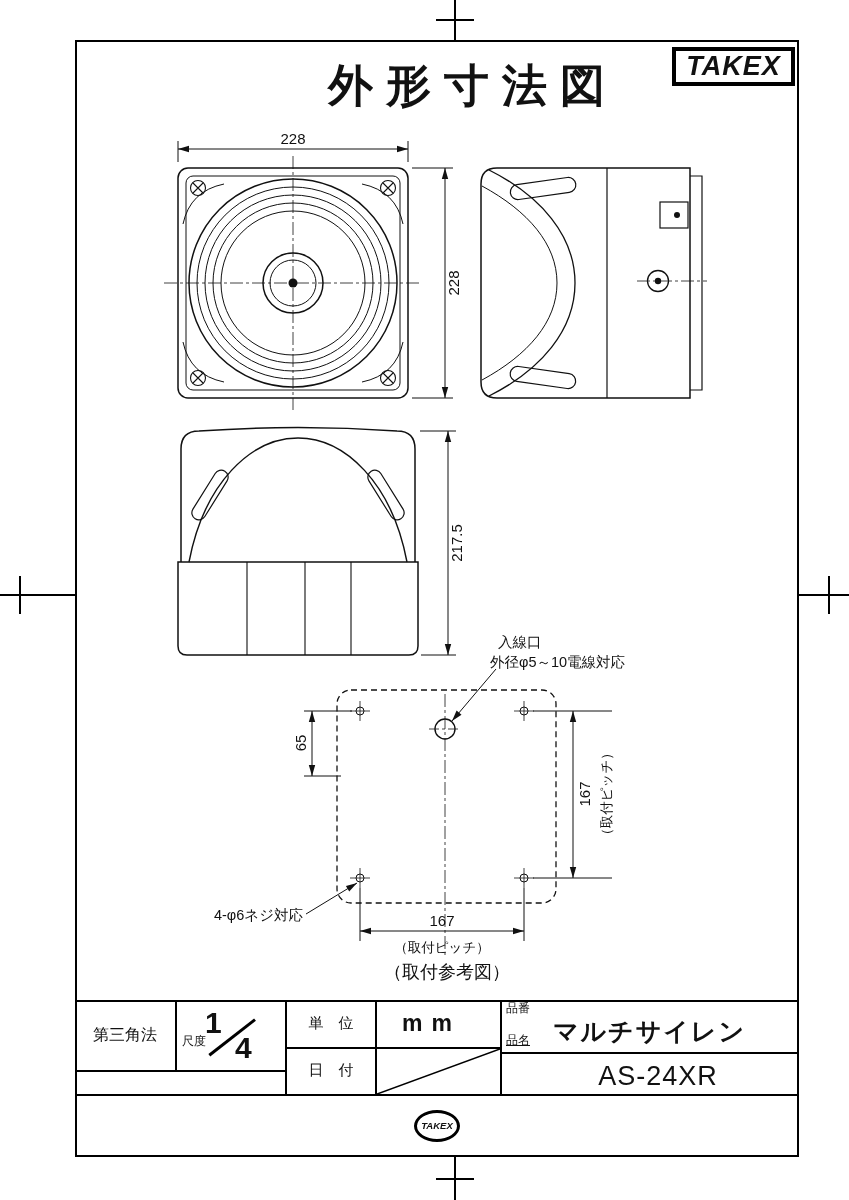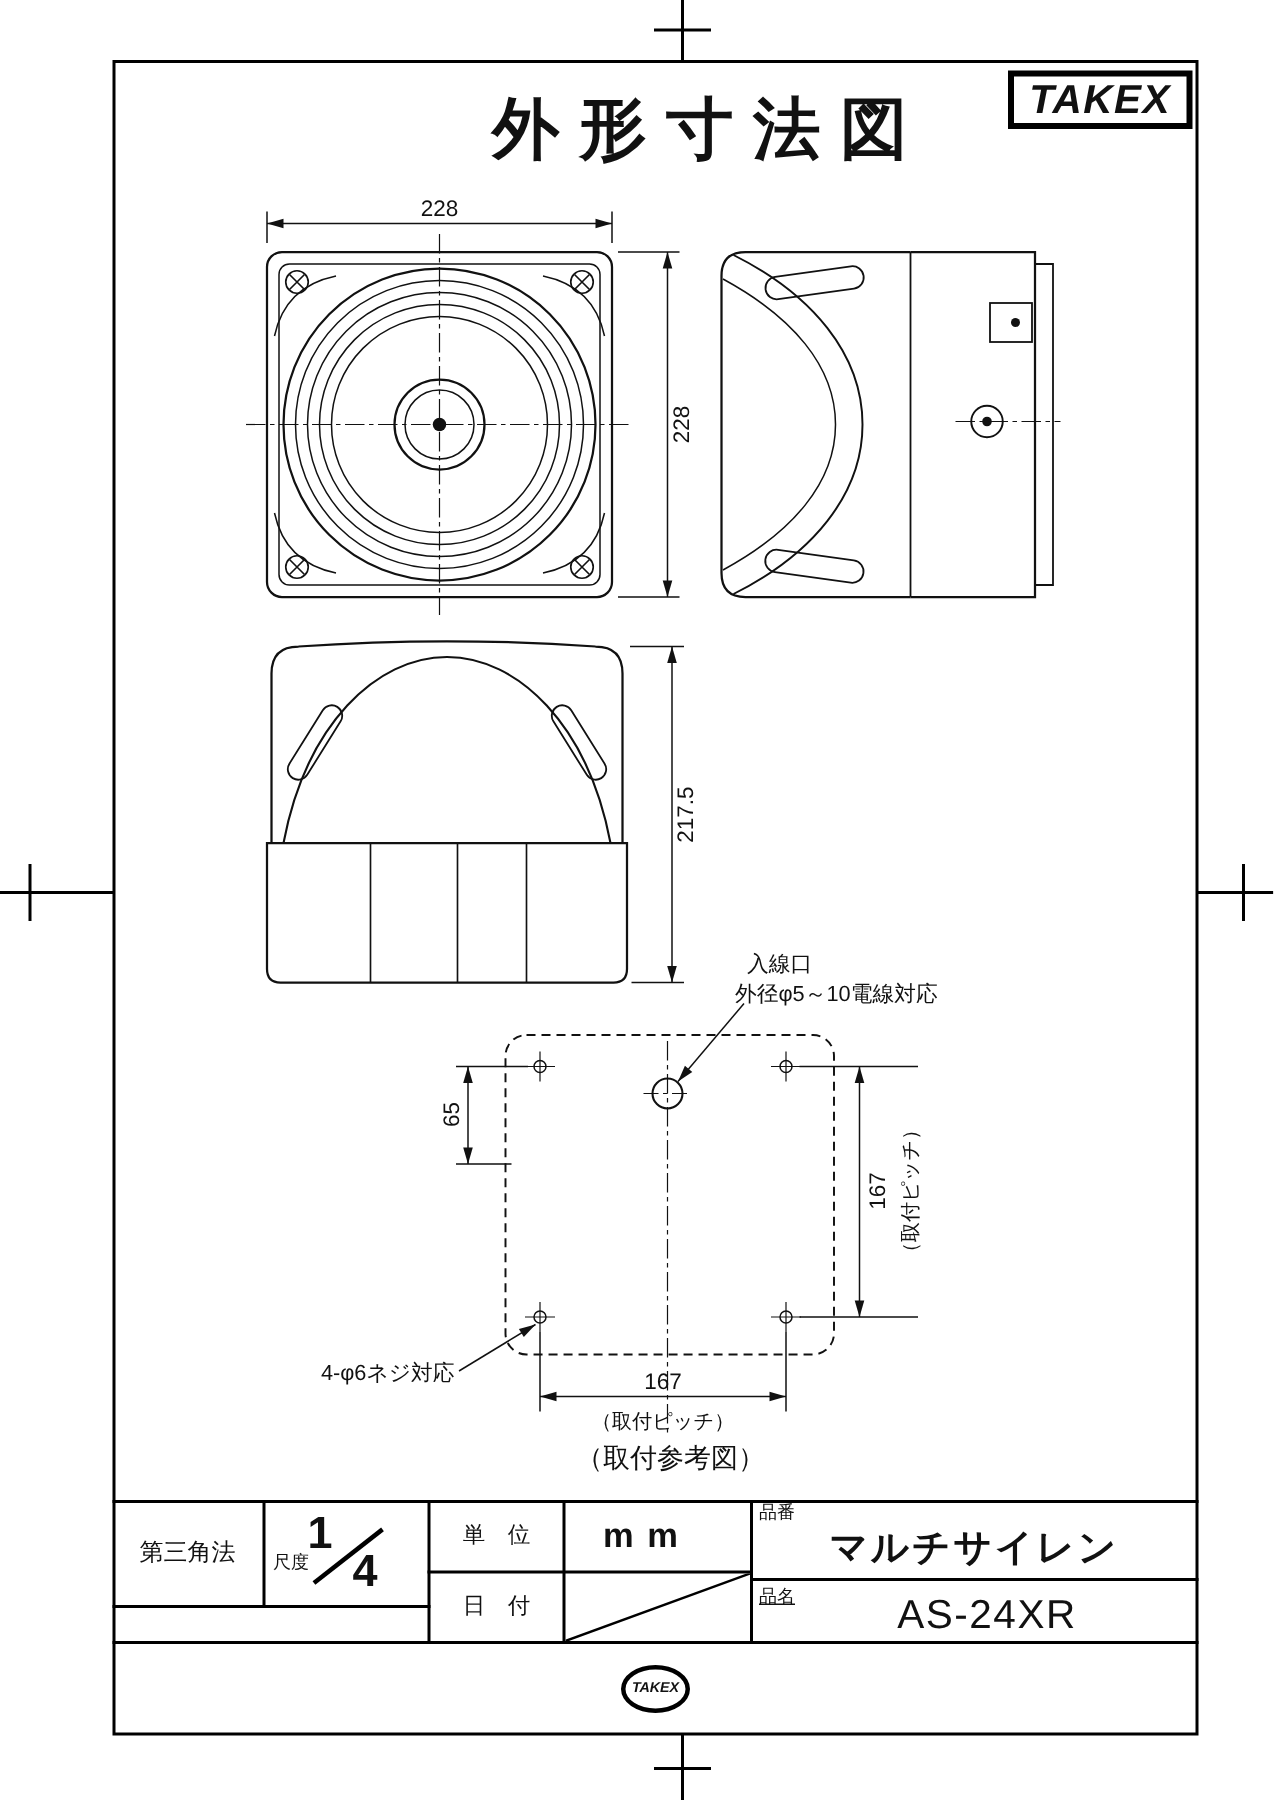--- a/index.html
+++ b/index.html
@@ -211,21 +211,21 @@
 
     <div class="cell jp15" style="left:287px; top:1000px; width:88px; height:47px;">単　位</div>
     <div class="cell" style="left:377px; top:1000px; width:100px; height:47px;">
       <span class="unit-value">mm</span>
     </div>
     <div class="cell jp15" style="left:287px; top:1047px; width:88px; height:47px;">日　付</div>
     <svg style="position:absolute; left:377px; top:1049px;" width="123" height="45">
       <line x1="0" y1="45" x2="123" y2="0" stroke="#000" stroke-width="1.6"></line>
     </svg>
 
-    <div class="small-label" style="left:506px; top:1056px;text-decoration:underline;">品名</div>
+    <div class="small-label" style="left:506px; top:1032px;text-decoration:underline;">品名</div>
     <div class="cell" style="left:500px; top:1012px; width:299px; height:38px;">
       <span class="name-value">マルチサイレン</span>
     </div>
     <div class="small-label" style="left:506px; top:1000px;">品番</div>
     <div class="cell" style="left:500px; top:1058px; width:316px; height:36px;">
       <span class="model-value">AS-24XR</span>
     </div>
   </div>
 
   <div class="footer">

